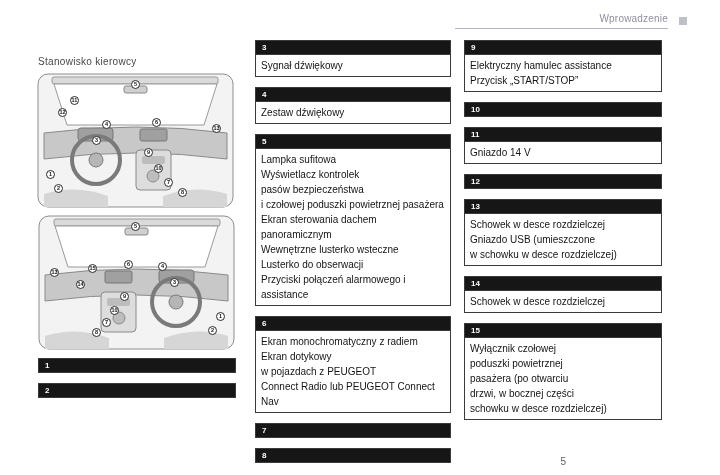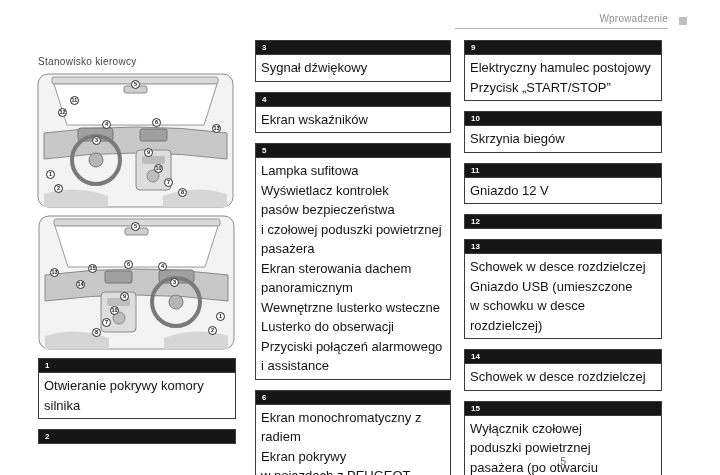--- a/index.html
+++ b/index.html
@@ -53,21 +53,21 @@
   .col-mid   { left:255px; top:40px;  width:196px; }
   .col-right { left:464px; top:40px;  width:198px; }
 
   .cbox { border:1px solid #3a3a3a; background:#fff; }
   .cbox .num {
     background:#161616; color:#fff; font-size:8px; font-weight:bold;
     padding:2px 6px; height:13px; line-height:9px;
   }
   .cbox .body {
     border-top:1px solid #3a3a3a;
-    padding:3px 5px; font-size:13px; line-height:1.5;
+    padding:3px 5px; font-size:10px; line-height:1.5;
     color:#141414; white-space:pre-line; min-height:16px;
   }
 </style>
 </head>
 <body>
 
 <div class="page">
 
   <div class="section-label">Wprowadzenie</div>
   <div class="header-rule"></div>
@@ -137,75 +137,73 @@
       <div class="badge" style="left: 74px; top: 92px;">10</div>
       <div class="badge" style="left: 66px; top: 104px;">7</div>
       <div class="badge" style="left: 56px; top: 114px;">8</div>
       <div class="badge" style="left: 180px; top: 98px;">1</div>
       <div class="badge" style="left: 172px; top: 112px;">2</div>
     </div>
 
   <div class="col col-left">
     <div class="cbox">
       <div class="num">1</div>
-      <div class="body">Otwieranie pokrywy komory silnika</div>
     </div>
     <div class="cbox">
       <div class="num">2</div>
     </div>
   </div>
 
   <div class="col col-mid">
     <div class="cbox">
       <div class="num">3</div>
       <div class="body">Sygnał dźwiękowy</div>
     </div>
     <div class="cbox">
       <div class="num">4</div>
-      <div class="body">Ekran wskaźników</div>
+      <div class="body">Zestaw dźwiękowy</div>
     </div>
     <div class="cbox">
       <div class="num">5</div>
       <div class="body">Lampka sufitowa
 Wyświetlacz kontrolek
 pasów bezpieczeństwa
 i czołowej poduszki powietrznej pasażera
 Ekran sterowania dachem panoramicznym
 Wewnętrzne lusterko wsteczne
 Lusterko do obserwacji
 Przyciski połączeń alarmowego i assistance</div>
     </div>
     <div class="cbox">
       <div class="num">6</div>
       <div class="body">Ekran monochromatyczny z radiem
-Ekran pokrywy
+Ekran dotykowy
 w pojazdach z PEUGEOT
 Connect Radio lub PEUGEOT Connect Nav</div>
     </div>
     <div class="cbox">
       <div class="num">7</div>
     </div>
     <div class="cbox">
       <div class="num">8</div>
     </div>
   </div>
 
   <div class="col col-right">
     <div class="cbox">
       <div class="num">9</div>
-      <div class="body">Elektryczny hamulec postojowy
+      <div class="body">Elektryczny hamulec assistance
 Przycisk „START/STOP”</div>
     </div>
     <div class="cbox">
       <div class="num">10</div>
-      <div class="body">Skrzynia biegów</div>
     </div>
     <div class="cbox">
       <div class="num">11</div>
-      <div class="body">Gniazdo 12 V</div>
+      <div class="body">Gniazdo 14 V</div>
     </div>
     <div class="cbox">
       <div class="num">12</div>
     </div>
     <div class="cbox">
       <div class="num">13</div>
       <div class="body">Schowek w desce rozdzielczej
 Gniazdo USB (umieszczone
 w schowku w desce rozdzielczej)</div>
     </div>

